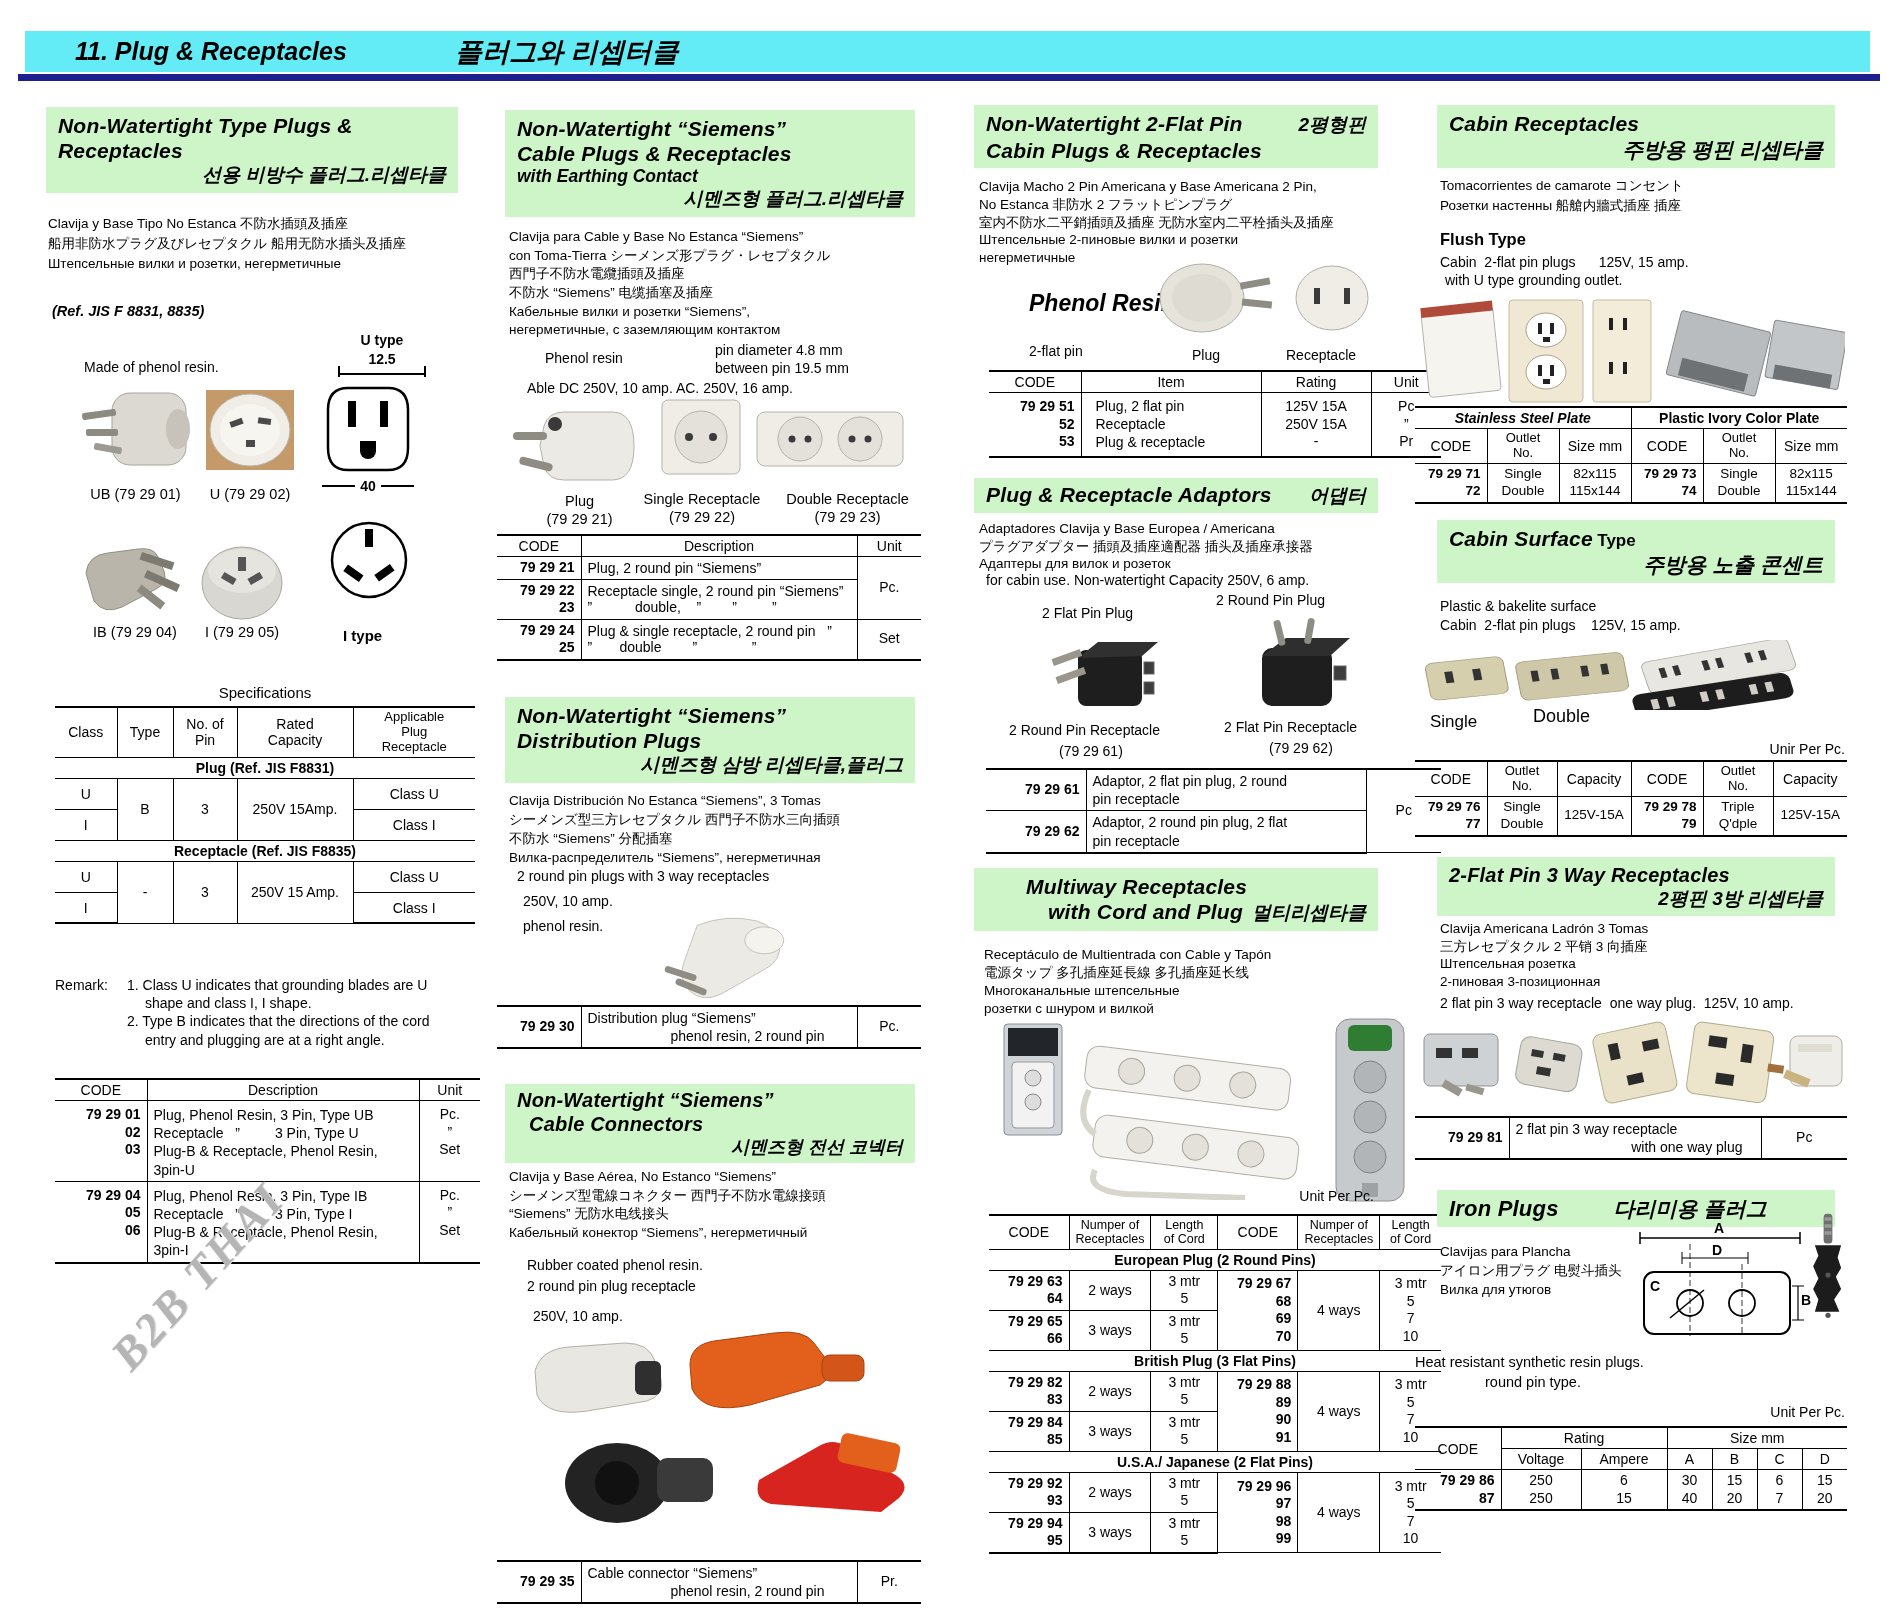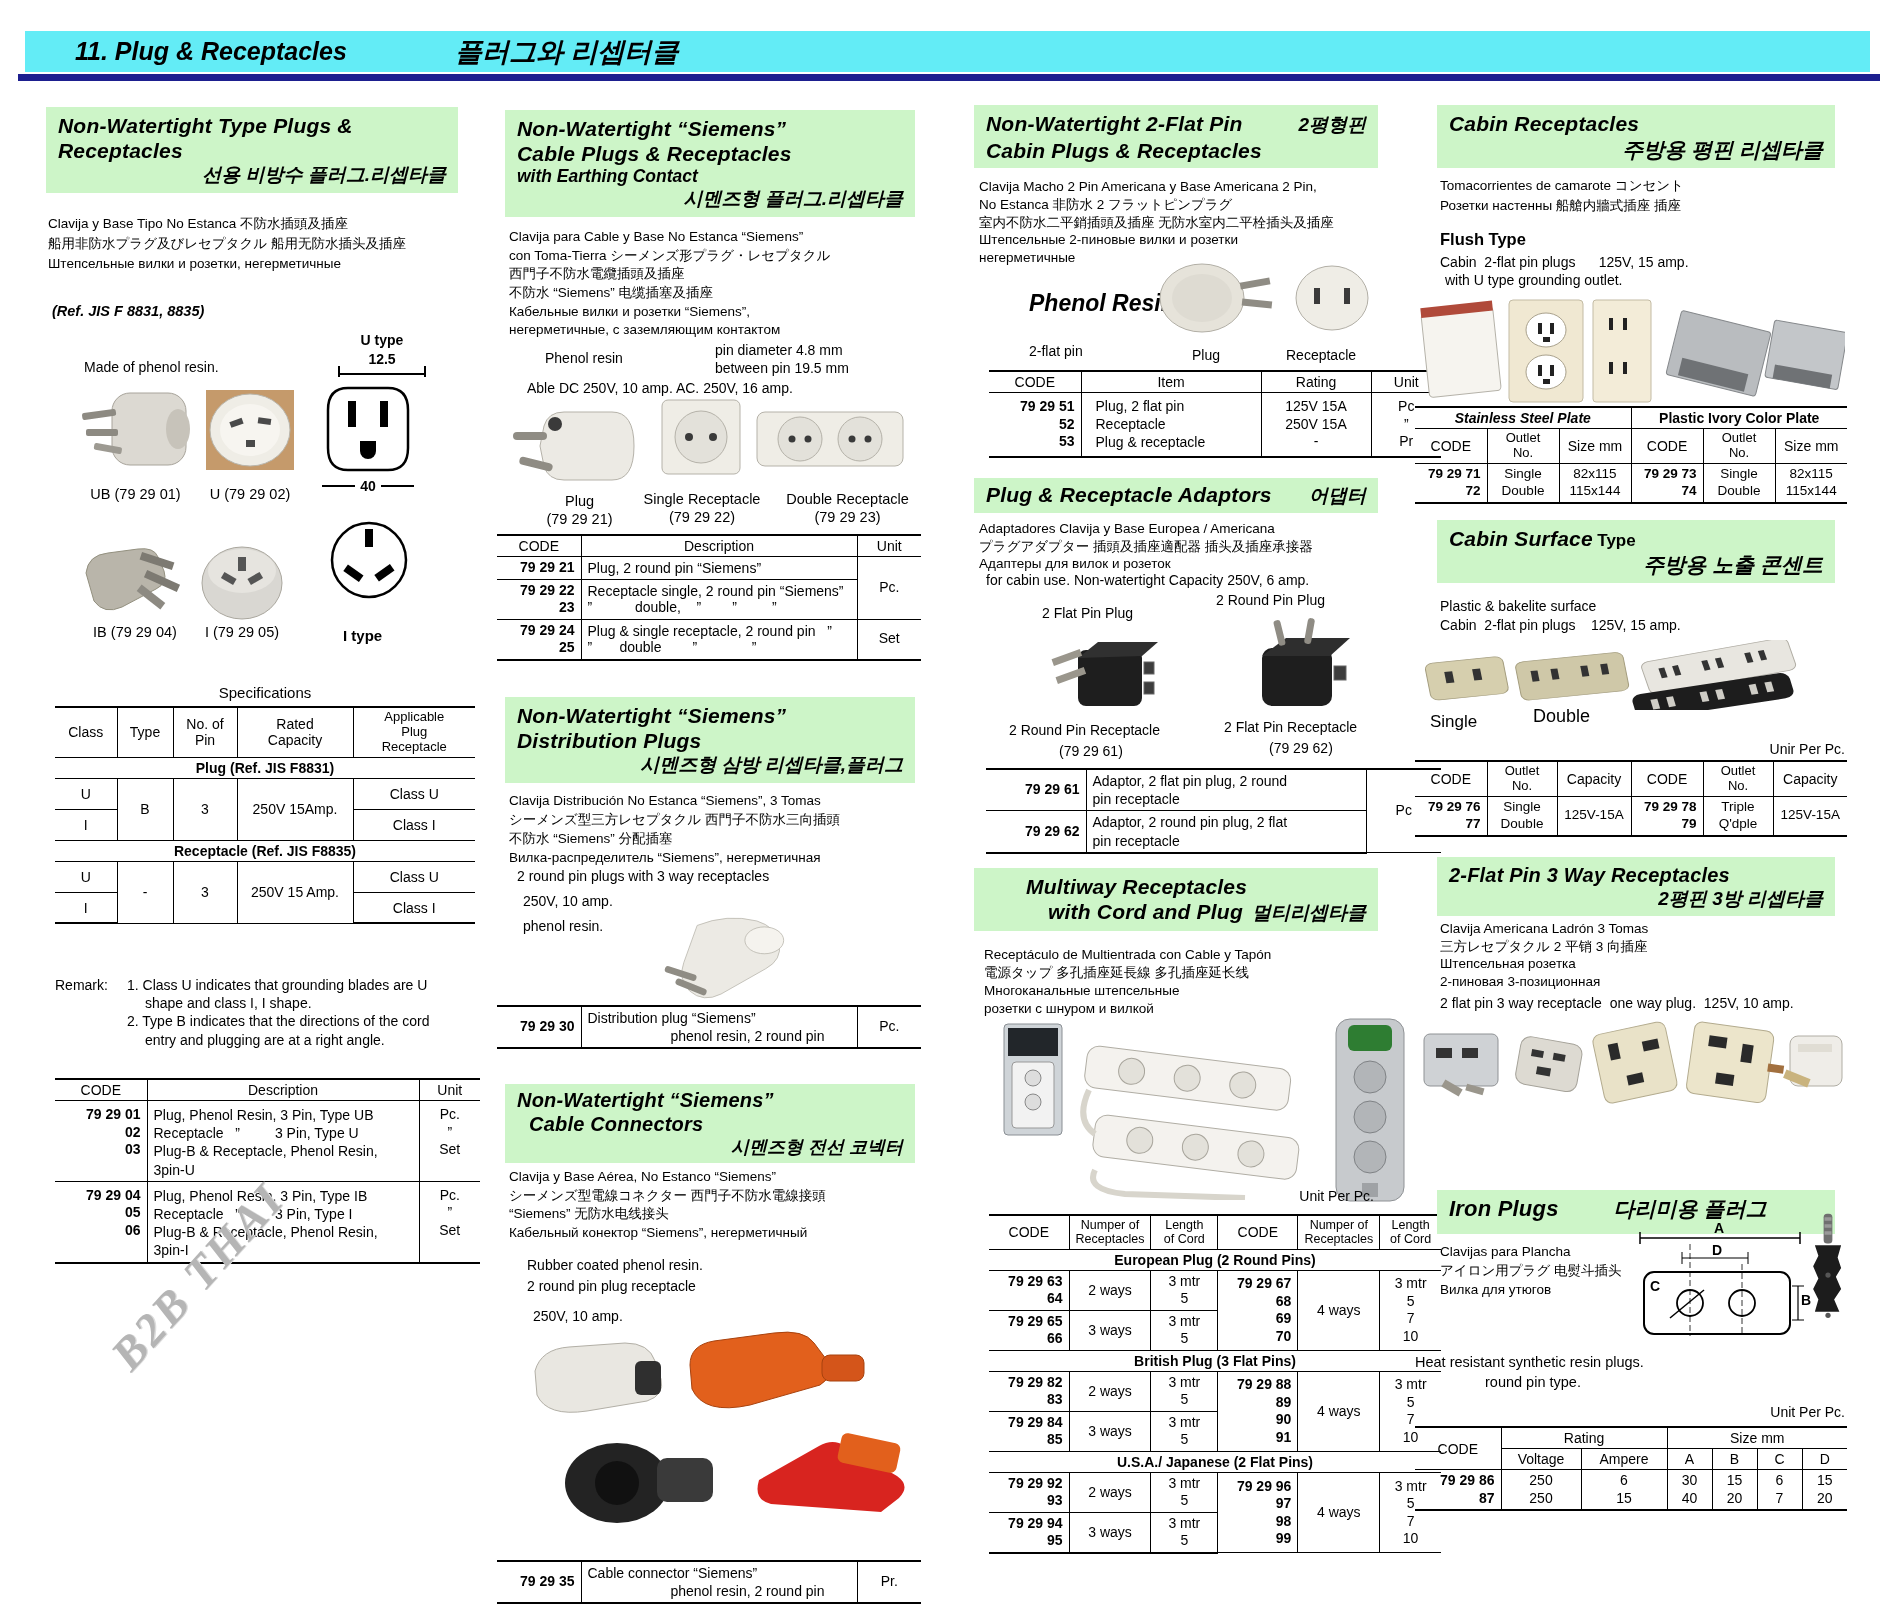--- a/index.html
+++ b/index.html
@@ -963,22 +963,34 @@
           <rect x="300" y="56" width="18" height="11" fill="#2a2a2a"></rect>
           <rect x="350" y="40" width="16" height="8" fill="#a2703f"></rect>
         </g>
       <g>
           <rect x="372" y="18" width="52" height="50" rx="8" fill="#efede8" stroke="#b0ada4"></rect>
           <rect x="366" y="56" width="26" height="9" fill="#c9b37e" transform="rotate(22 379 60)"></rect>
           <rect x="380" y="26" width="34" height="8" fill="#e0ddd4"></rect>
         </g>
     </svg>
   </div>
-
-  <div class="ghdr" style="left:22px;top:1090px;width:398px;padding-top:5px;padding-bottom:12px;">
+  <table class="ct" style="left:0px;top:1016px;width:432px;">
+    <tbody>
+        <tr>
+      <td class="cd ctr" style="width:94px;">79 29 81</td>
+      <td style="width:252px;line-height:1.3;">
+        <div>2 flat pin 3 way receptacle</div>
+            <div class="rt" style="padding-right:12px;">with one way plug</div>
+          </td>
+      <td class="un" style="width:86px;">Pc</td>
+    </tr>
+  </tbody>
+    </table>
+
+  <div class="ghdr" style="left:22px;top:1090px;width:398px;padding-top:5px;padding-bottom:5px;">
     <div style="display:flex;gap:55px;align-items:baseline;">
       <span class="t" style="font-size:22px;">Iron Plugs</span>
       <span class="ko" style="font-size:21px;">다리미용 플러그</span>
     </div>
   </div>
   <div class="abs desc" style="left:25px;top:1142px;width:220px;line-height:1.42;">
     <div>Clavijas para Plancha</div>
     <div>アイロン用プラグ   电熨斗插头</div>
     <div>Вилка для утюгов</div>
   </div>

